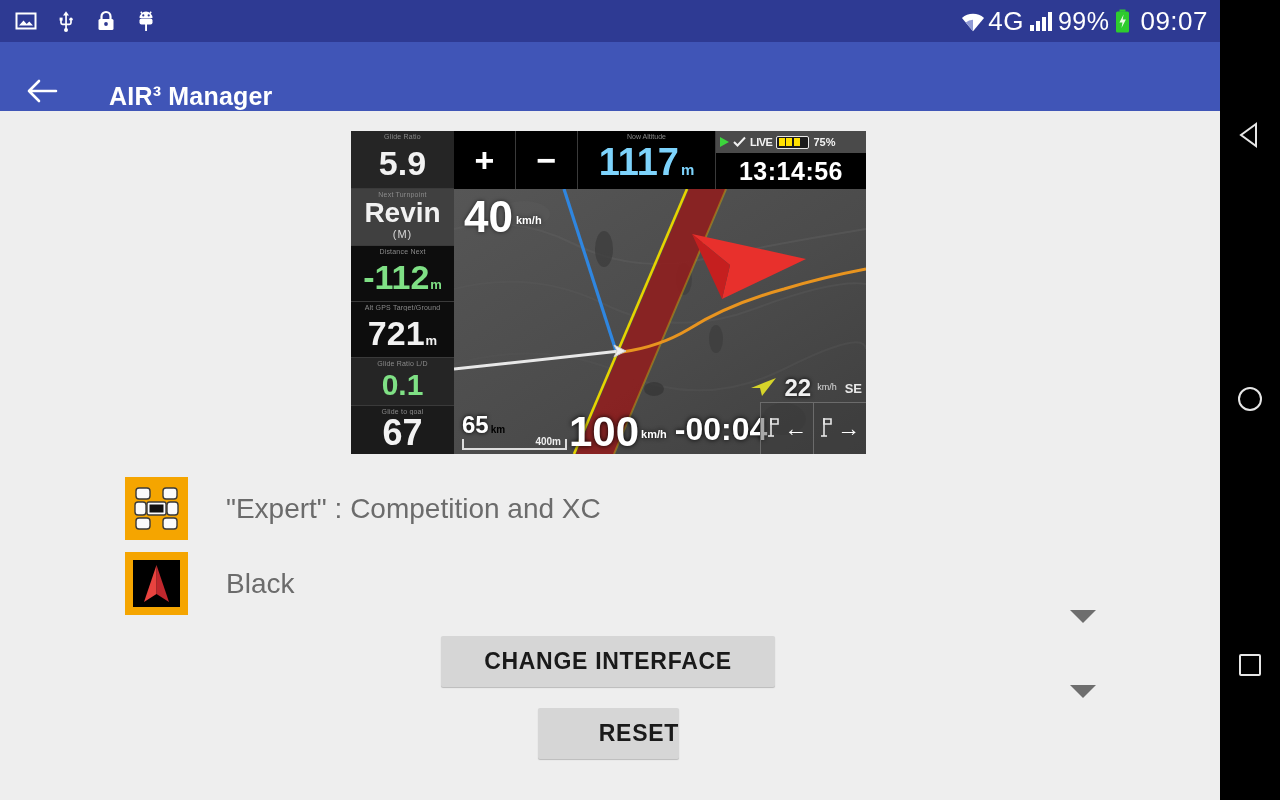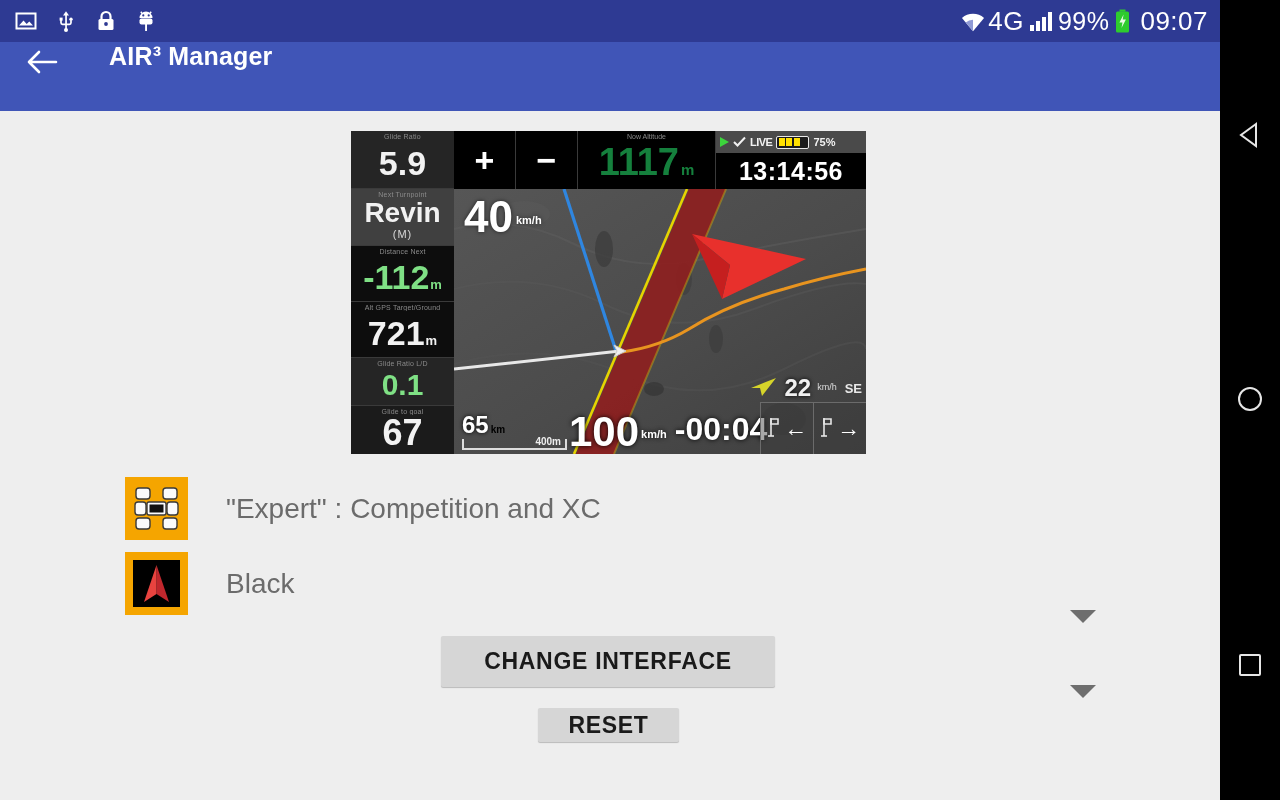--- a/index.html
+++ b/index.html
@@ -34,21 +34,21 @@
   .bars i:nth-child(2){height:10px}
   .bars i:nth-child(3){height:14px}
   .bars i:nth-child(4){height:19px}
 
   
   .batt { position:relative; width:15px; height:24px; }
 
   
   .appbar {
     position:absolute; left:0; top:42px; width:1220px; height:69px;
-    background:#4055b7; display:flex; align-items:flex-start;
+    background:#4055b7; display:flex; align-items:flex-end;
   }
   .back-arrow { width:40px; height:40px; margin-left:22px; }
   .appbar-title {
     color:#fff; font-size:25px; font-weight:bold; margin-left:47px; letter-spacing:.2px;
   }
 
   
   .content { position:absolute; left:0; top:111px; width:1220px; height:689px; background:#eeeeee; }
 
   
@@ -84,21 +84,21 @@
   .dev-top {
     position:absolute; left:103px; top:0; width:412px; height:58px;
     display:flex; background:#000;
   }
   .tbtn { width:62px; height:58px; background:#000; border-right:1px solid #3a3a3a;
           display:flex; align-items:center; justify-content:center;
           color:#fff; font-size:34px; font-weight:bold; line-height:1; }
   .talt { position:relative; flex:1; background:#000; border-right:1px solid #3a3a3a;
           display:flex; align-items:center; justify-content:center; }
   .talt .lbl { position:absolute; top:2px; width:100%; text-align:center; font-size:7px; color:#8a8a8a; }
-  .talt .val { font-size:38px; font-weight:bold; color:#15803d; line-height:1; margin-top:4px;}
+  .talt .val { font-size:38px; font-weight:bold; color:#7dd3fc; line-height:1; margin-top:4px;}
   .talt .val .u { font-size:15px; margin-left:2px; }
   .tright { width:150px; height:58px; background:#000; display:flex; flex-direction:column; }
   .trow1 { height:22px; background:#4a4a4a; display:flex; align-items:center; gap:4px; padding:0 4px; }
   .play-tri { width:0;height:0;border-left:9px solid #3cd43c;border-top:5px solid transparent;border-bottom:5px solid transparent; }
   .live { font-size:11px; font-weight:bold; color:#f2f2f2; letter-spacing:-.5px; }
   .bat-ico { width:33px; height:13px; border:1.5px solid #e8e8e8; border-radius:2px; position:relative;
              background:#1b1b1b; display:flex; align-items:center; gap:1.5px; padding:1.5px; }
   .bat-ico i { display:block; width:6px; height:100%; background:#ffe000; }
   .bat-pct { font-size:11px; font-weight:bold; color:#f2f2f2; }
   .trow2 { flex:1; background:#000; display:flex; align-items:center; justify-content:center; }
@@ -144,21 +144,21 @@
   .caret2 { top:574px; }
 
   
   .btn {
     position:absolute; background:#d6d6d6; border:none; border-radius:2px;
     color:#1a1a1a; font-weight:bold; letter-spacing:.7px;
     font-family:"Liberation Sans", sans-serif;
     box-shadow:0 1px 1px rgba(0,0,0,.22);
   }
   .btn-change { left:441px; top:525px; width:334px; height:51px; font-size:23px; }
-  .btn-reset  { left:538px; top:597px; width:141px; height:34px; font-size:23px; }
+  .btn-reset  { left:538px; top:597px; width:141px; height:51px; font-size:23px;text-align:right; }
 
   
   .navbar { position:absolute; left:1220px; top:0; width:60px; height:800px; background:#000; }
   .nv { position:absolute; left:50%; transform:translateX(-50%); }
   .nv-back { top:120px; }
   .nv-home { top:384px; }
   .nv-recent { top:650px; }
 </style>
 </head>
 <body>

